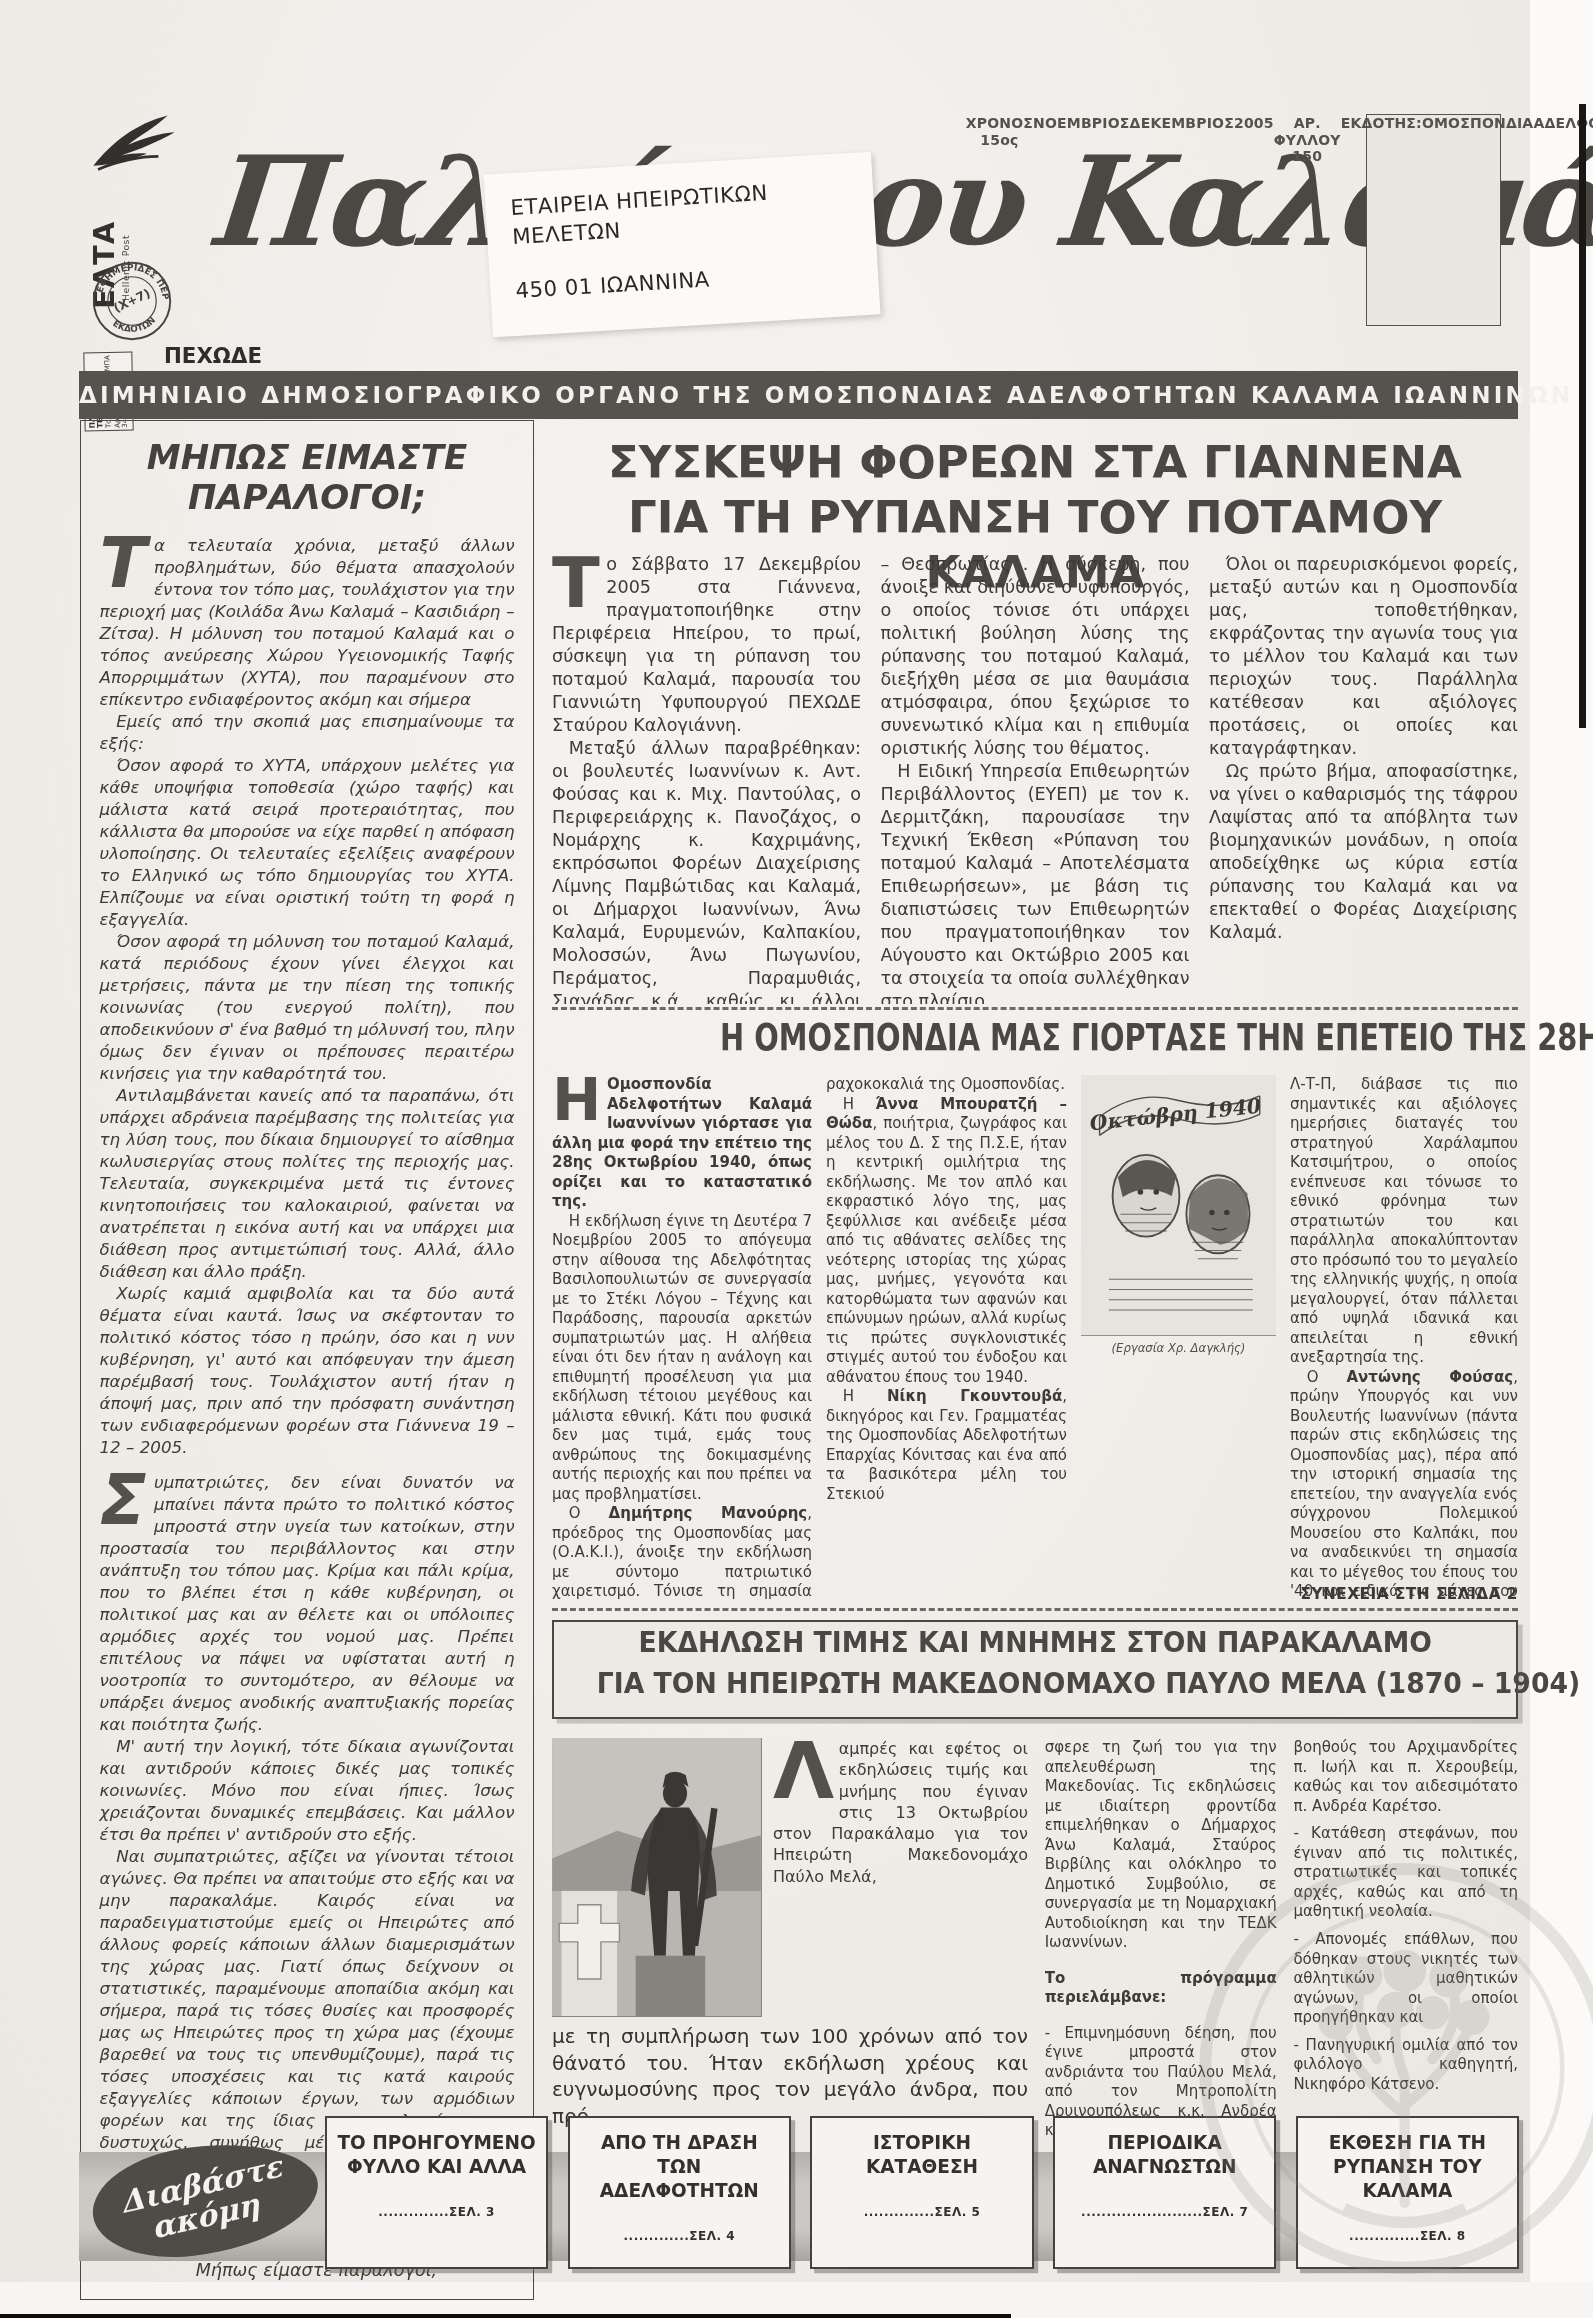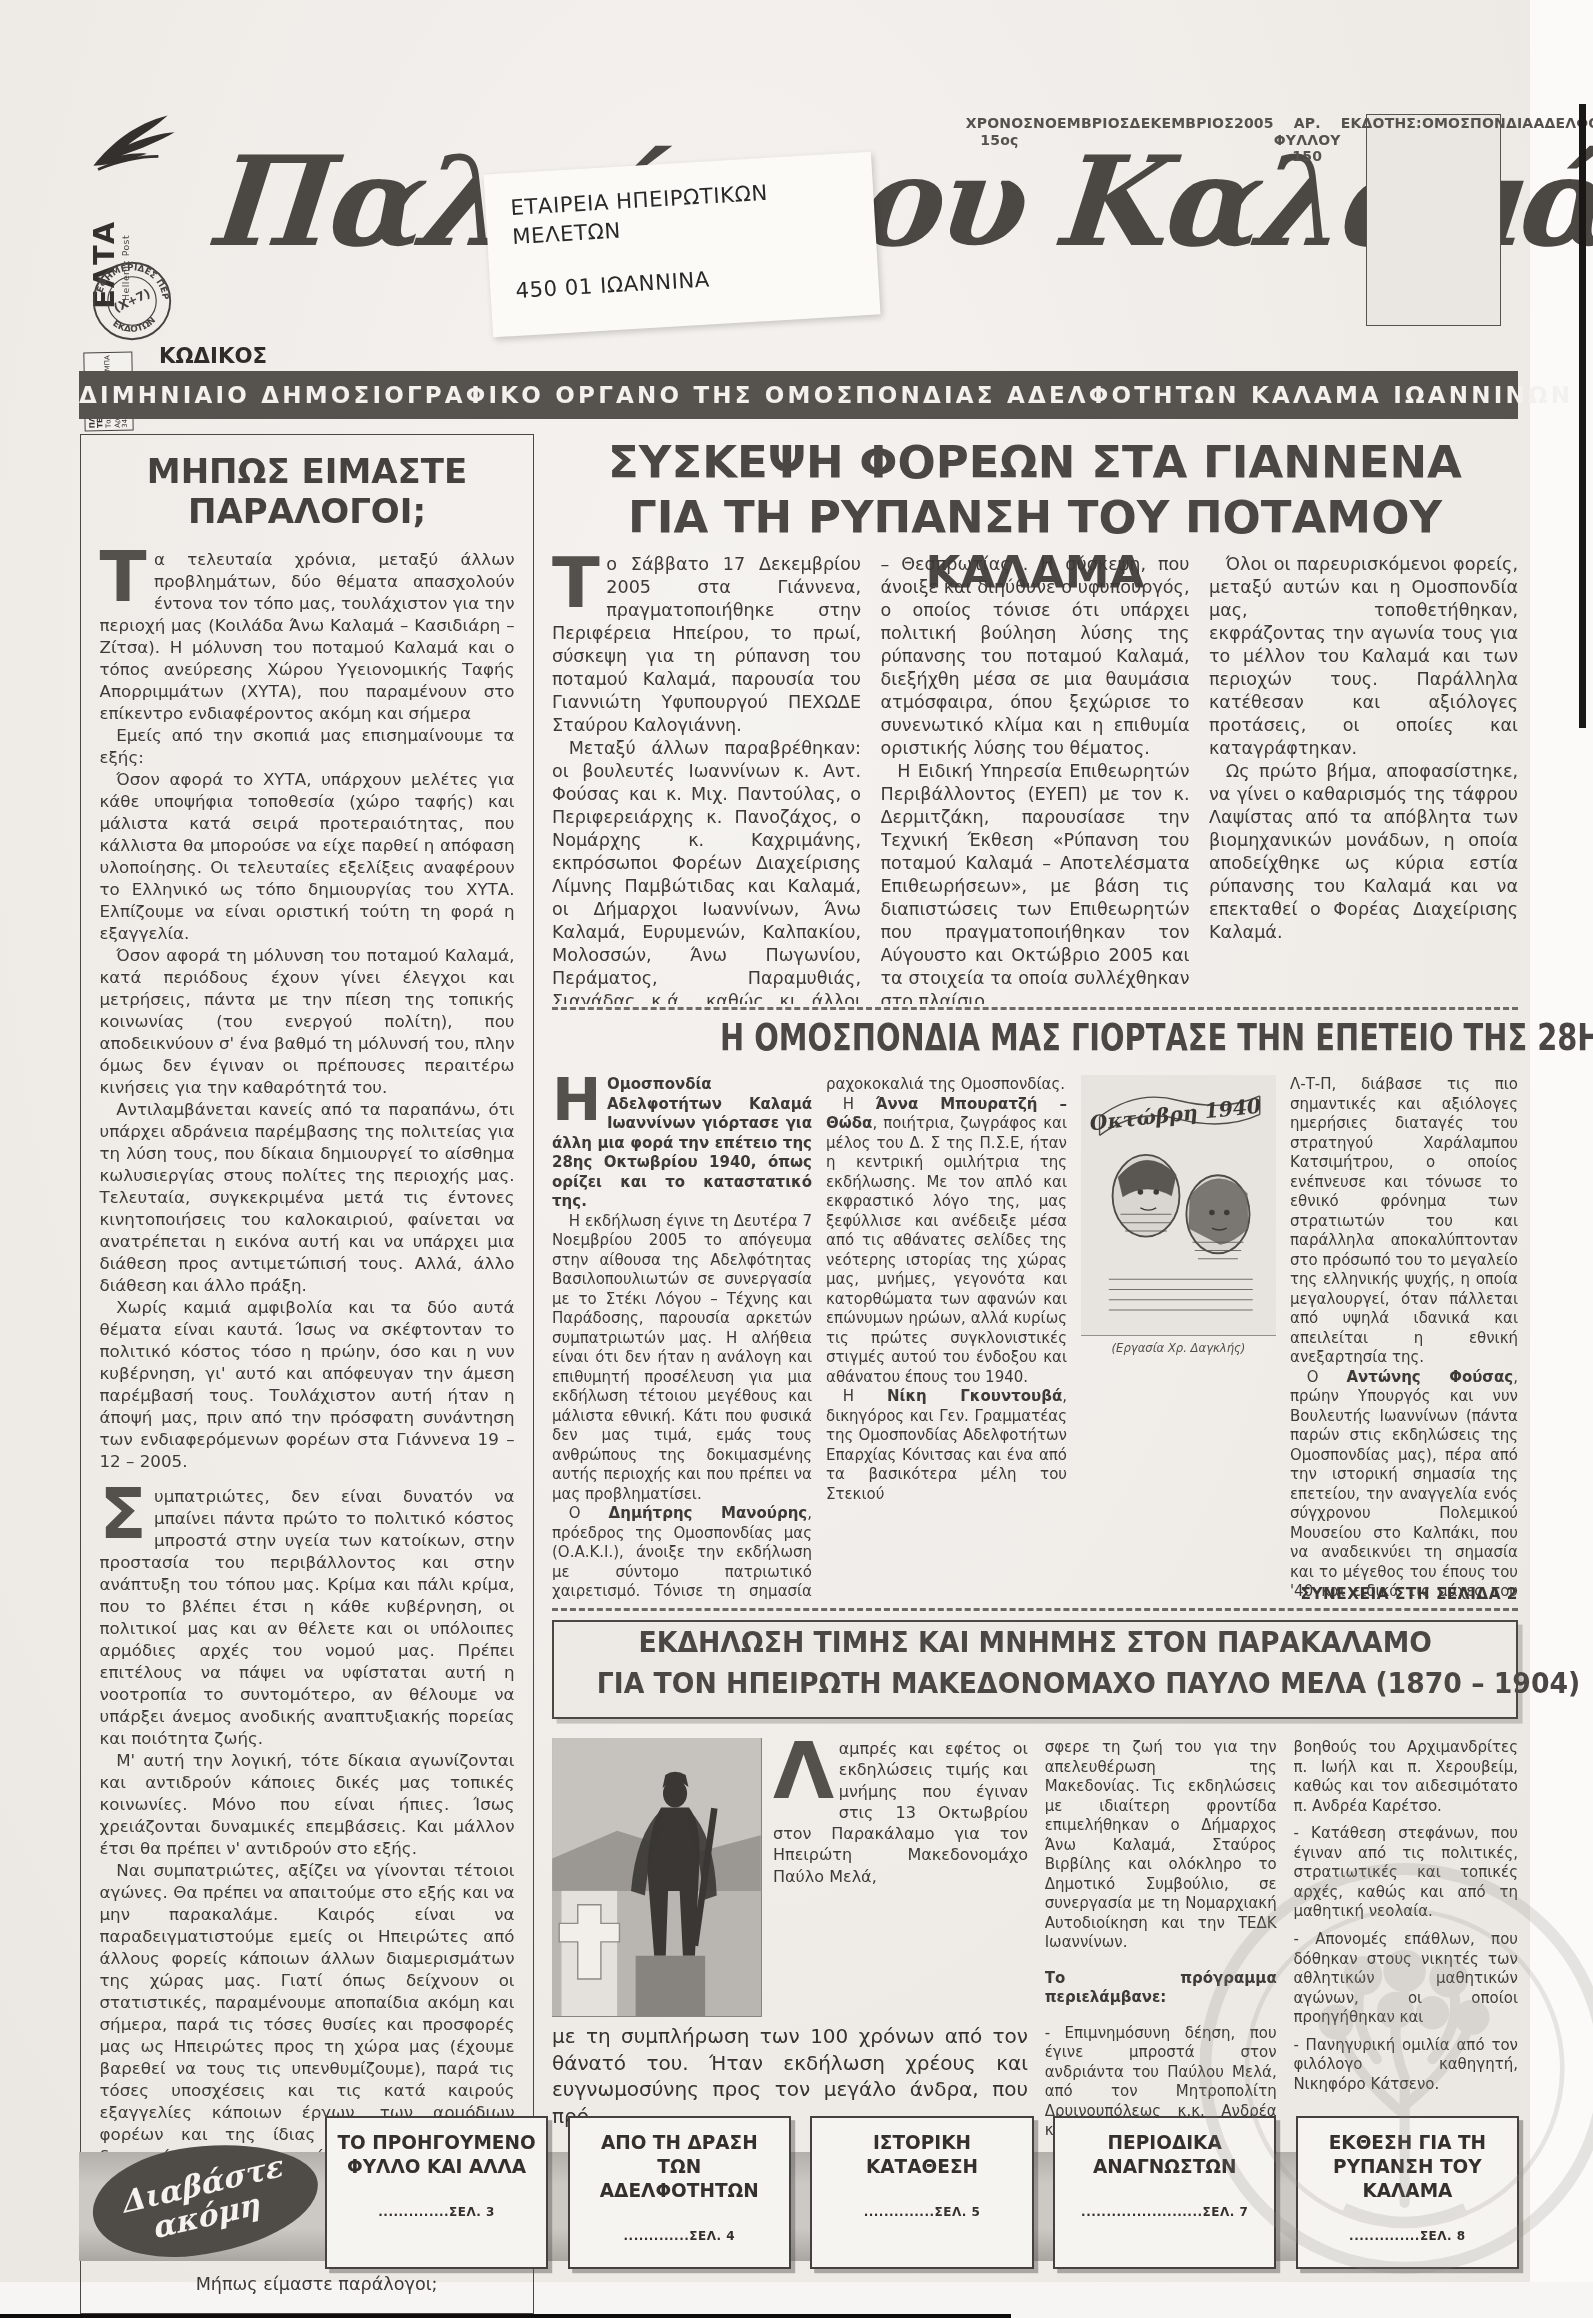--- a/index.html
+++ b/index.html
@@ -39,22 +39,22 @@
     color:#f3f1ee;font-weight:bold;font-size:23px;letter-spacing:3.2px;text-align:center;line-height:48px;
     white-space:nowrap;}
 
   
   .p{ text-align:justify;margin:0;}
   .ind{text-indent:16.7px;}
   .dc{float:left;font-weight:bold;color:#54504b;}
   .b{font-weight:bold;}
 
   
-  .leftcol{position:absolute;left:80px;top:434px;width:454px;height:1880px;border:1.4px solid #4b4744;
-    background:transparent;padding:16px 18.5px;box-sizing:border-box;overflow:hidden;}
+  .leftcol{position:absolute;left:80px;top:420px;width:454px;height:1880px;border:1.4px solid #4b4744;
+    background:transparent;padding:16px 18.5px;box-sizing:border-box;overflow:hidden;font-style:italic;}
   .leftcol h2{margin:0 0 16.7px 0;text-align:center;font-size:34px;letter-spacing:0;color:#45413e;}
   .leftcol .p{font-size:16.7px;line-height:22px;color:#3d3a37;}
   .leftcol .dc{font-size:69px;line-height:55px;padding:2.8px 7.4px 0 0;}
   .leftend{position:absolute;left:98px;bottom:18.5px;width:417px;background:inherit;
     font-size:17.6px;line-height:22px;text-indent:16.7px;}
 
   
   .main-head{position:absolute;left:552px;top:435px;width:966px;text-align:center;font-weight:bold;
     color:#4b4744;font-size:45px;line-height:55px;letter-spacing:0px;}
   .main-cols{position:absolute;left:552px;top:553px;width:966px;height:451px;display:grid;
@@ -152,21 +152,21 @@
     </svg>
   </div>
 
   <div class="paidbox">
     <div class="b">ΠΛΗΡΩΜΕΝΟ ΤΕΛΟΣ</div>
     <div>Ταχ. Γραφείο ΚΕΜΠΑ</div>
     <div>Αριθμός Αδείας 3439</div>
   </div>
 
   <div class="kodikos">
-    <div>ΚΩΔΙΚΟΣ</div>
+    <div>ΠΕΧΩΔΕ</div>
     <div>4204</div>
   </div>
 
   <div class="script-title">Παλμός του Καλαμά</div>
 
   <div class="addr-label">
     <div>ΕΤΑΙΡΕΙΑ ΗΠΕΙΡΩΤΙΚΩΝ</div>
     <div>ΜΕΛΕΤΩΝ</div>
     <div class="gap">450 01 ΙΩΑΝΝΙΝΑ</div>
   </div>

